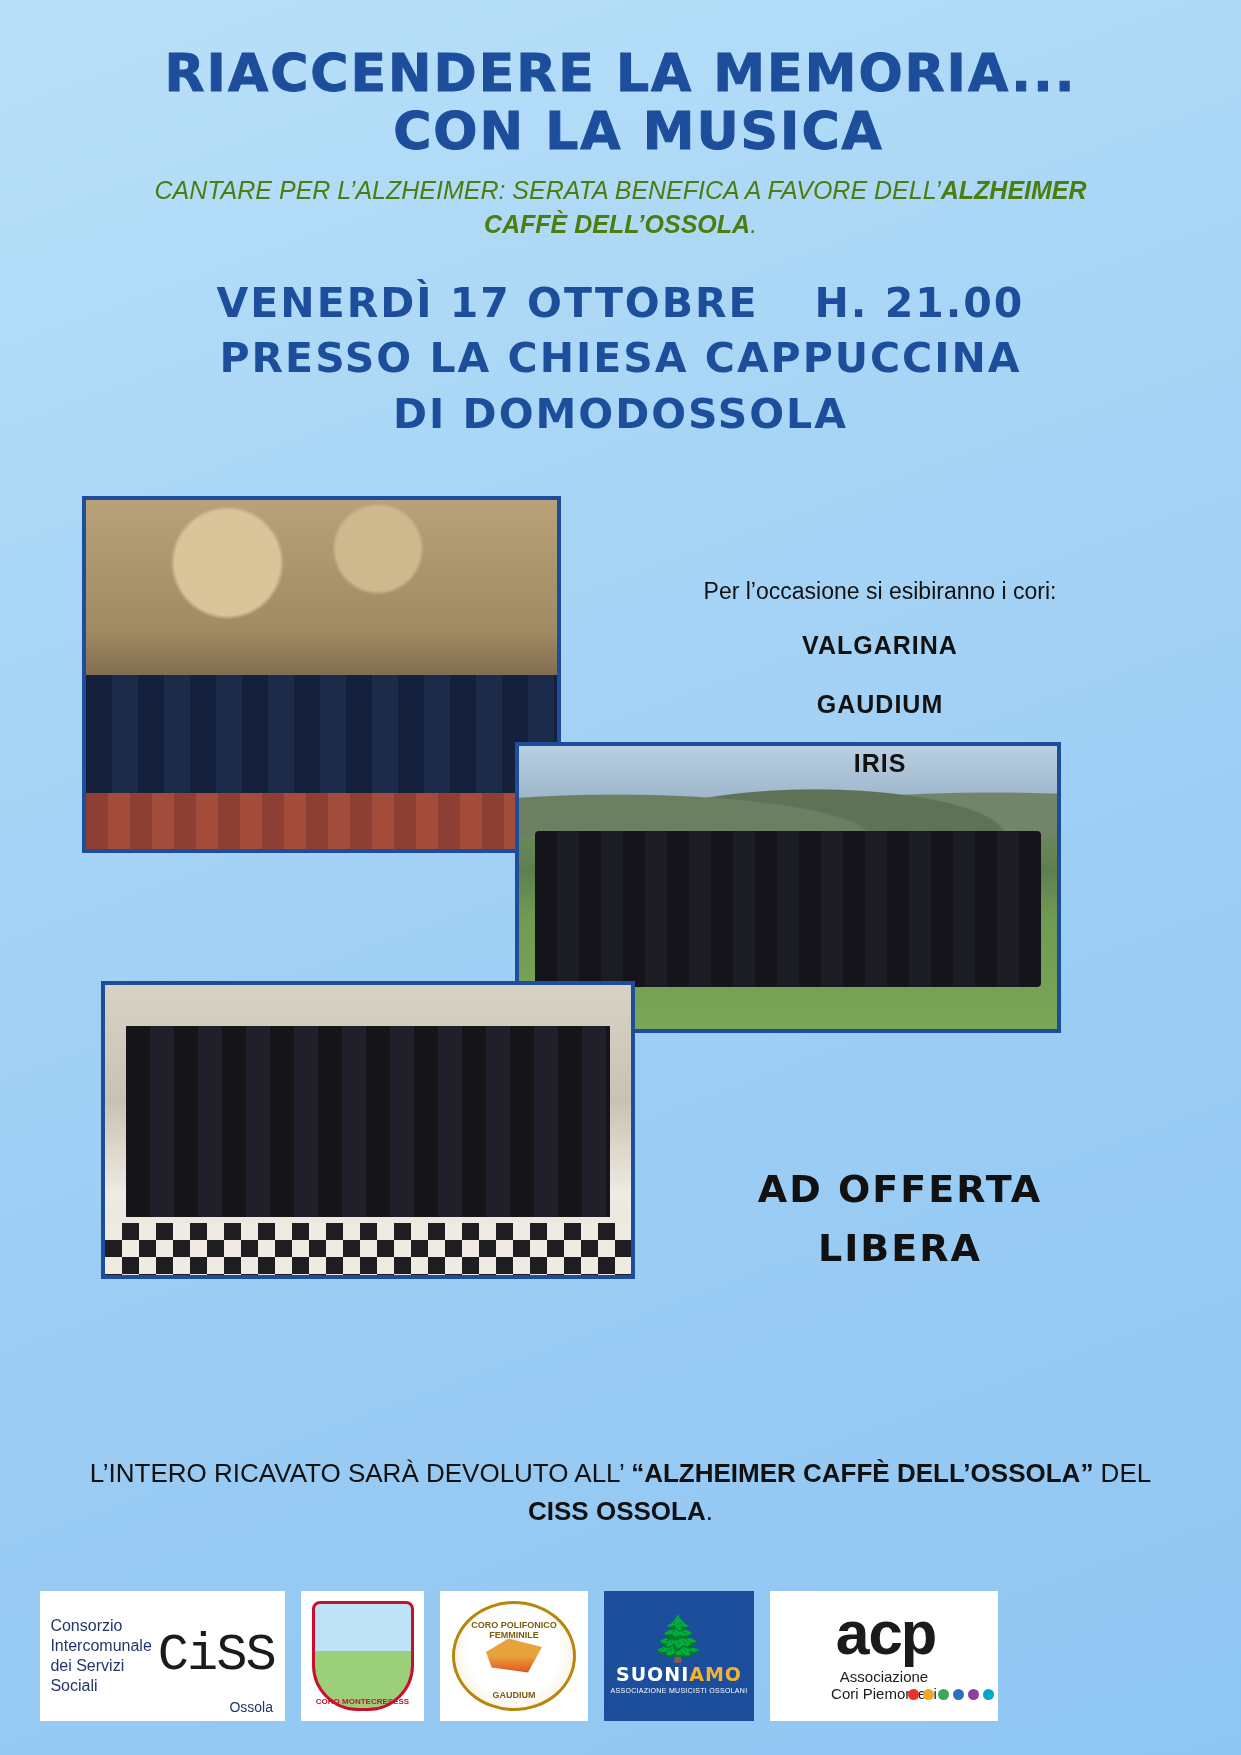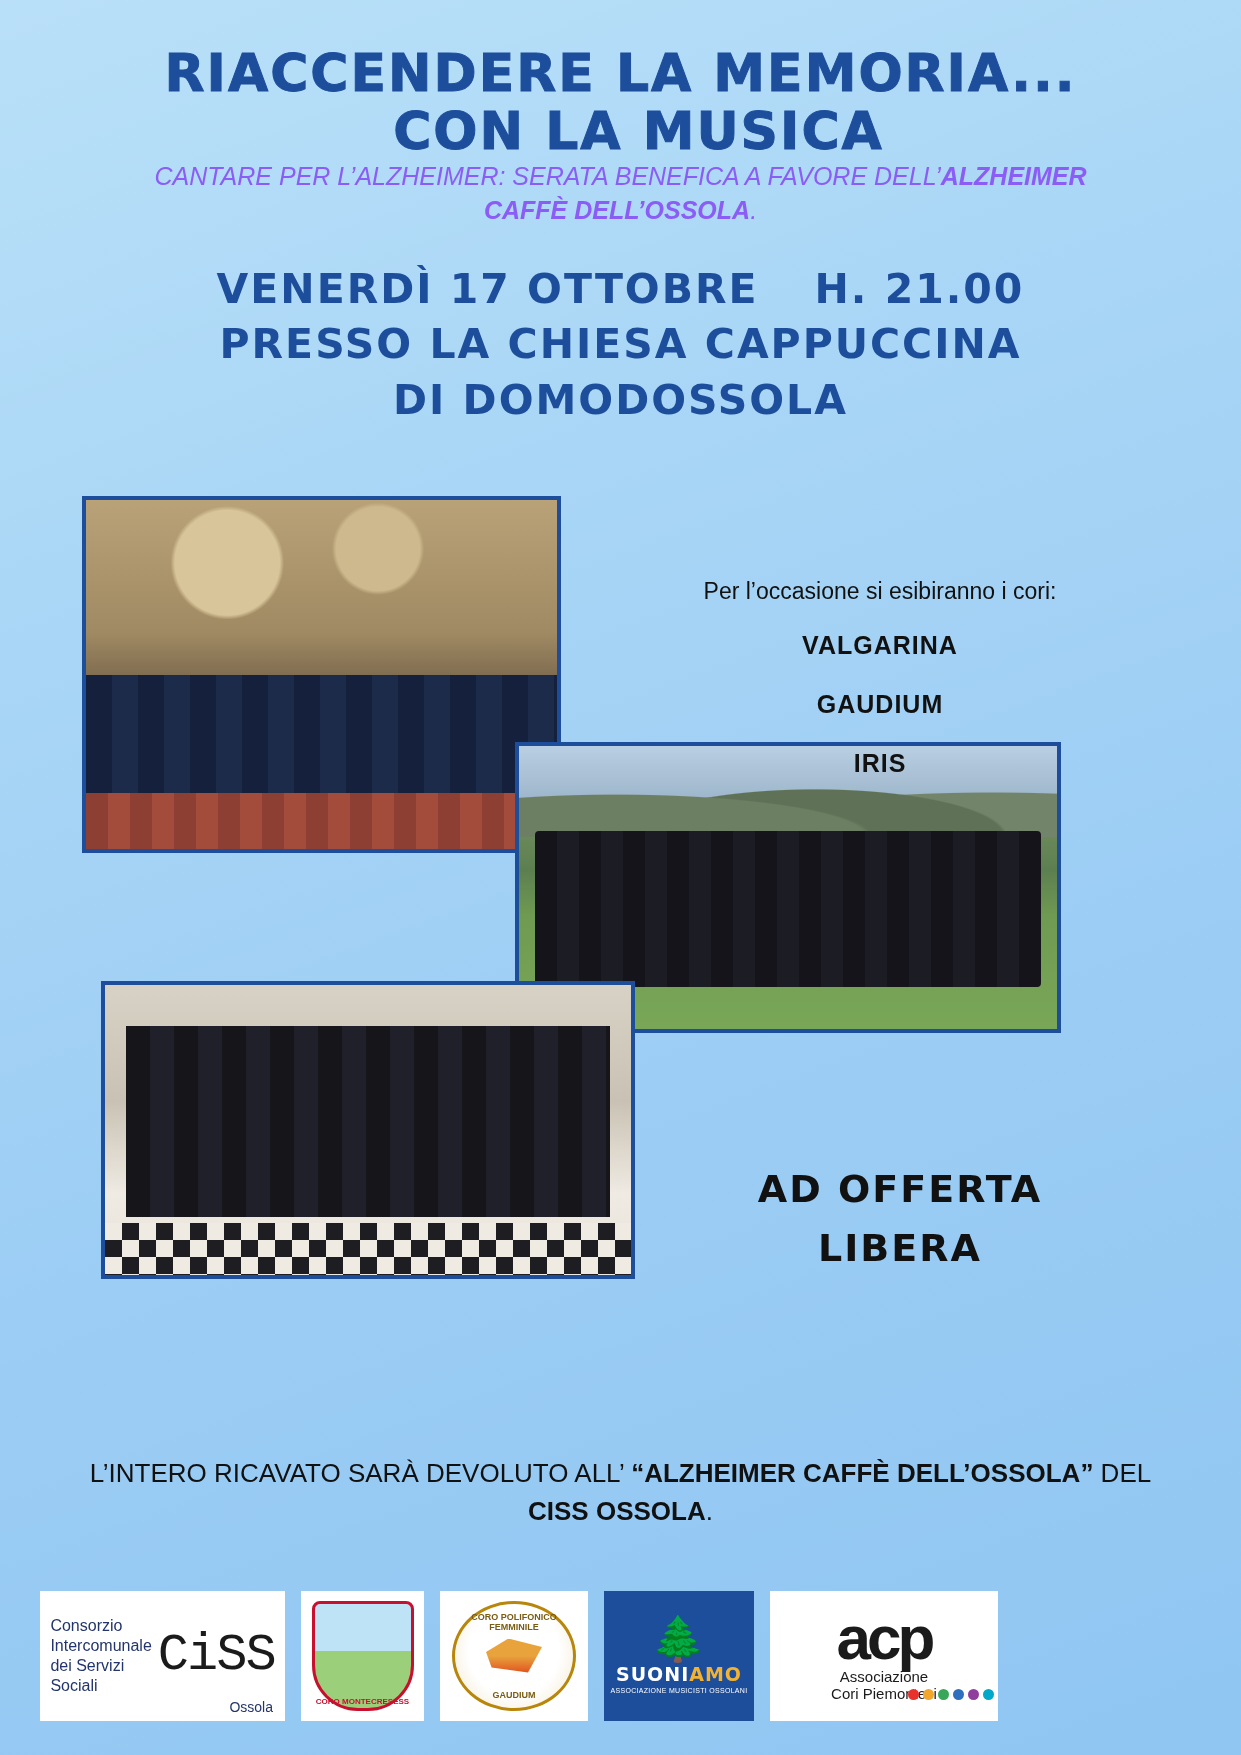--- a/index.html
+++ b/index.html
@@ -33,23 +33,23 @@
     line-height: 1.12;
     text-transform: uppercase;
     -webkit-text-stroke: 1px #1d4e9c;
   }
   .title-line.l2 { font-size: 52px; margin-left: 36px; }
 
   .subtitle {
     text-align: center;
     font-style: italic;
     font-size: 25px;
-    color: #8b5cf6;
+    color: #4d7c0f;
     line-height: 1.35;
-    margin-top: 0;
+    margin-top: 14px;
     padding: 0 120px;
   }
   .subtitle b { font-style: italic; font-weight: bold; }
 
   .when-block {
     text-align: center;
     margin-top: 34px;
     color: #1d4e9c;
     font-family: "DejaVu Sans", sans-serif;
     font-weight: bold;
@@ -244,21 +244,21 @@
     border: 3px solid #b8860b;
     border-radius: 50%;
     background: radial-gradient(circle at 50% 45%, #fff 0 55%, #f3e6c8 100%);
     display: flex; align-items: center; justify-content: center;
     position: relative;
   }
   .gaud-top, .gaud-bottom {
     position: absolute; left: 0; right: 0;
     font-size: 9px; font-weight: bold; color: #7a5c12; text-align: center;
   }
-  .gaud-top { top: 8px; }
+  .gaud-top { top: 16px; }
   .gaud-bottom { bottom: 8px; }
   .gaud-note {
     width: 56px; height: 34px;
     background: linear-gradient(180deg, #e8a33d 0 50%, #e0531f 100%);
     clip-path: polygon(0 40%, 40% 0, 100% 25%, 75% 100%, 10% 85%);
   }
   .suoni-inner {
     text-align: center;
     color: #fff;
   }
@@ -275,21 +275,21 @@
     margin-top: 2px;
   }
   .suoni-name .am { color: #f2b233; }
   .suoni-sub {
     font-size: 7px;
     letter-spacing: .3px;
     margin-top: 2px;
   }
   .acp-wrap { text-align: center; position: relative; width: 100%; }
   .acp-mark {
-    font-family: Liberation Sans, sans-serif;
+    font-family: Liberation Mono, monospace;
     font-weight: bold;
     font-size: 62px;
     color: #1b1b1b;
     letter-spacing: -4px;
     line-height: .95;
   }
   .acp-sub {
     font-size: 15px;
     color: #1b1b1b;
     line-height: 1.15;

